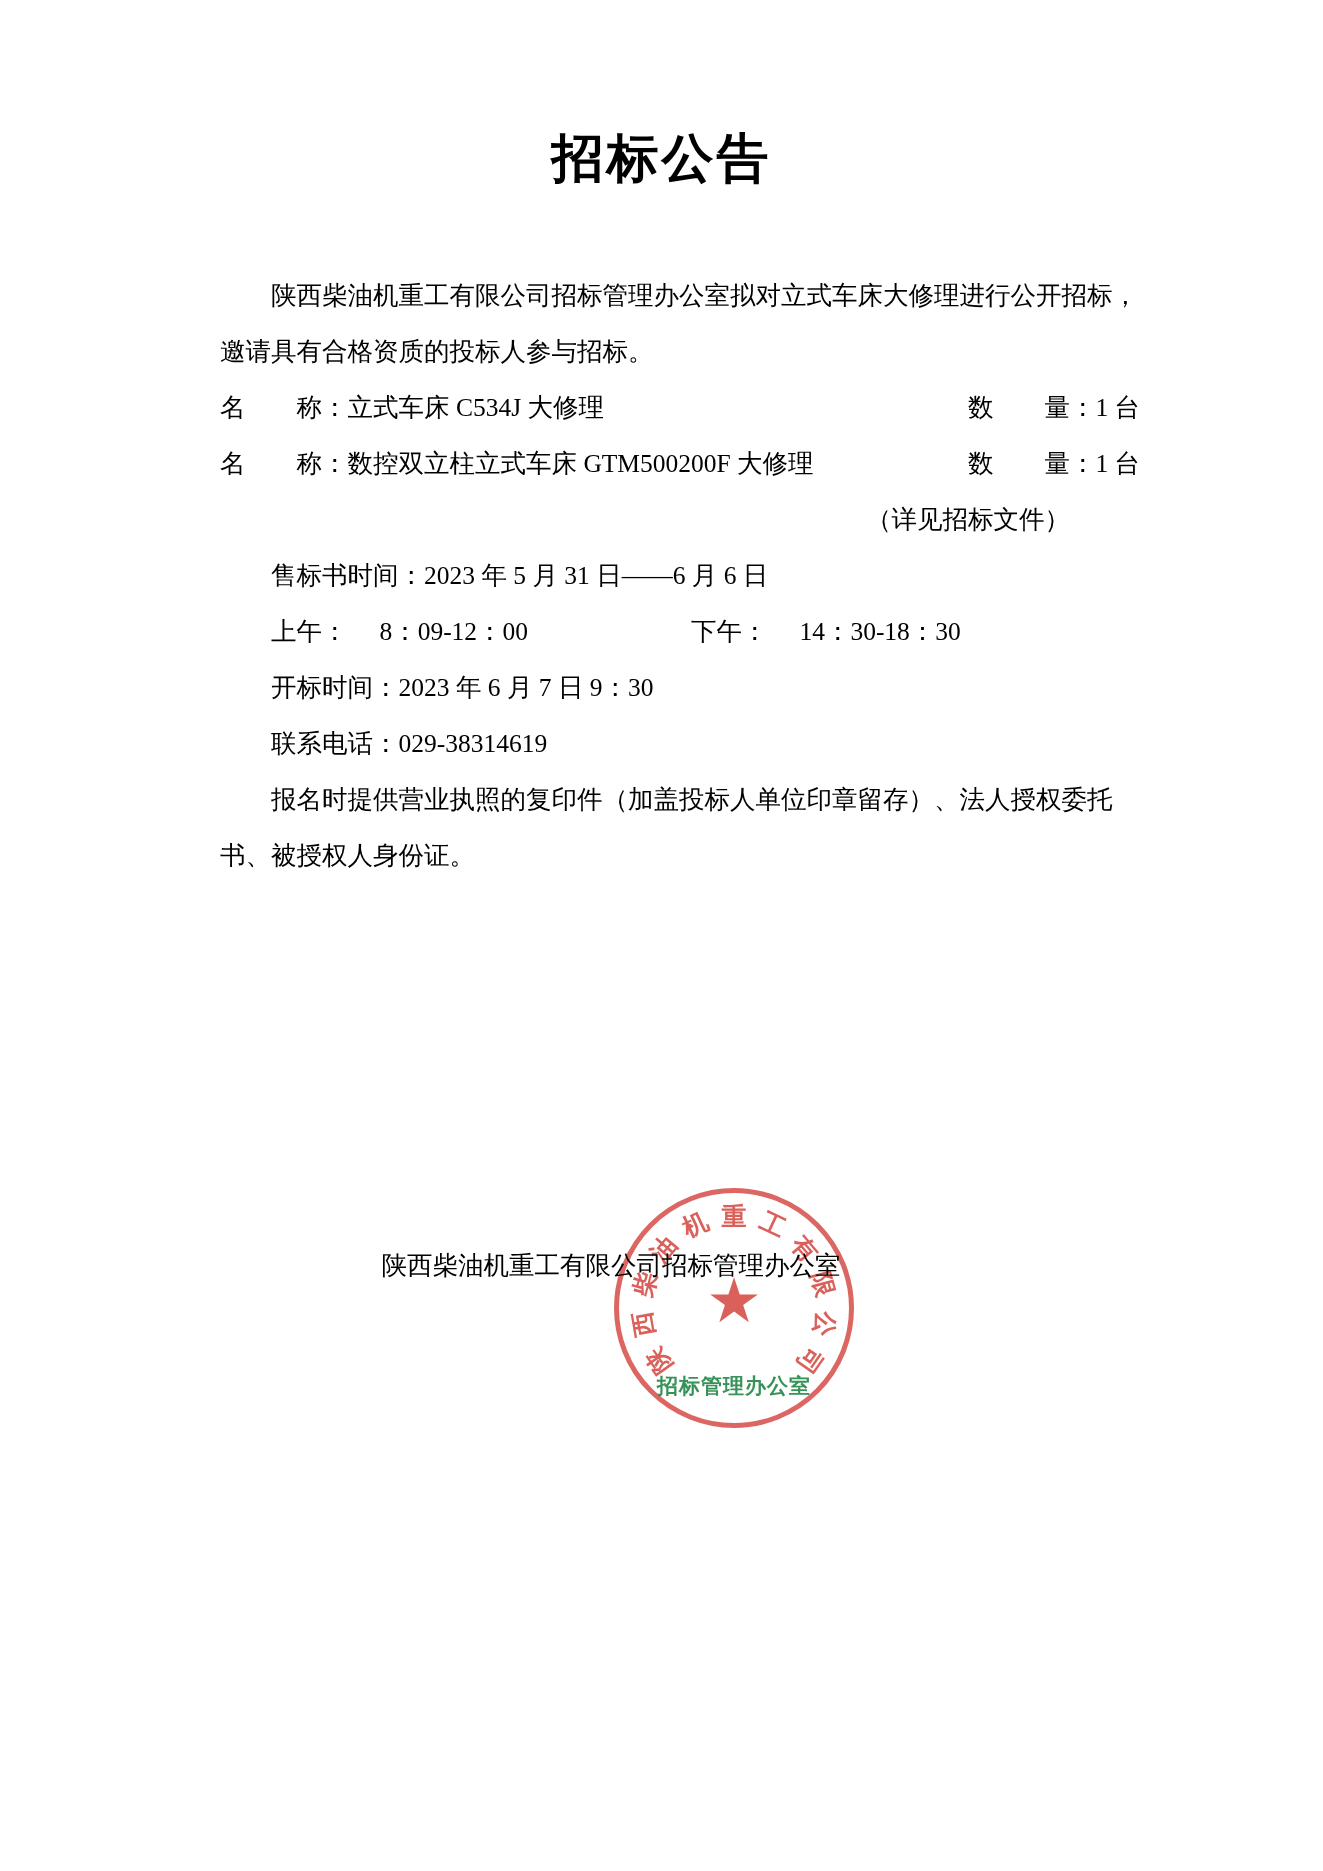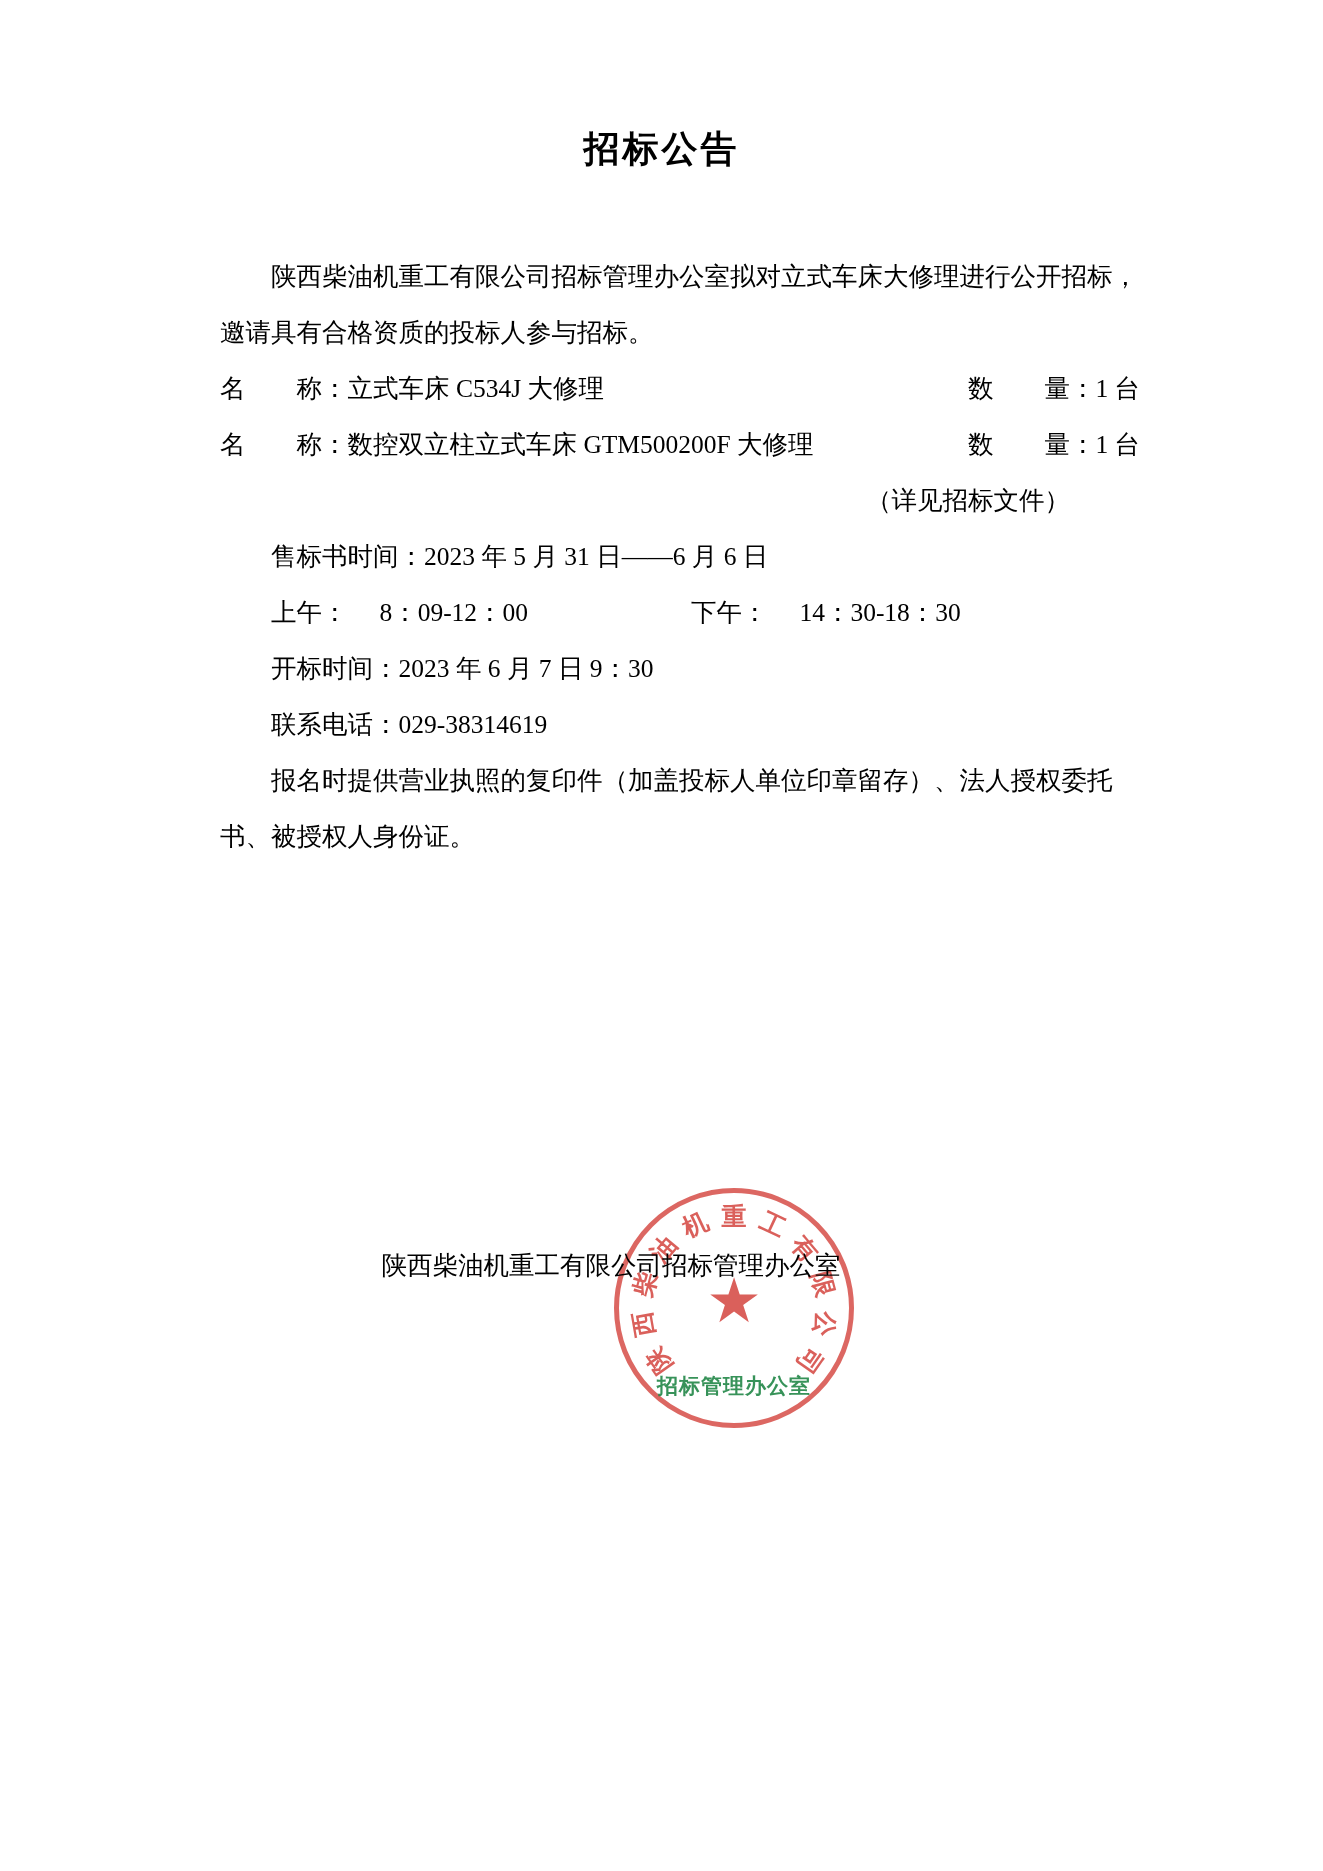--- a/index.html
+++ b/index.html
@@ -17,21 +17,21 @@
   }
   .page {
     position: relative;
     width: 1323px;
     height: 1871px;
     box-sizing: border-box;
     padding: 0 175px;
   }
   .doc-title {
     text-align: center;
-    font-size: 36px;
+    font-size: 52px;
     font-weight: bold;
     letter-spacing: 3px;
     margin-top: 128px;
     margin-bottom: 8px;
     line-height: 1.2;
   }
   .body-block {
     margin-top: 78px;
     font-size: 25.5px;
     line-height: 56px;

